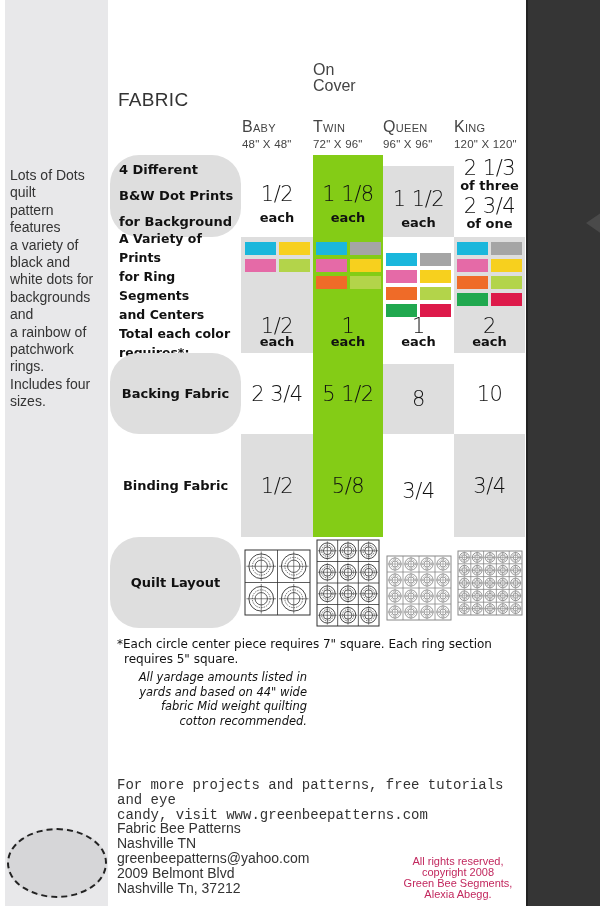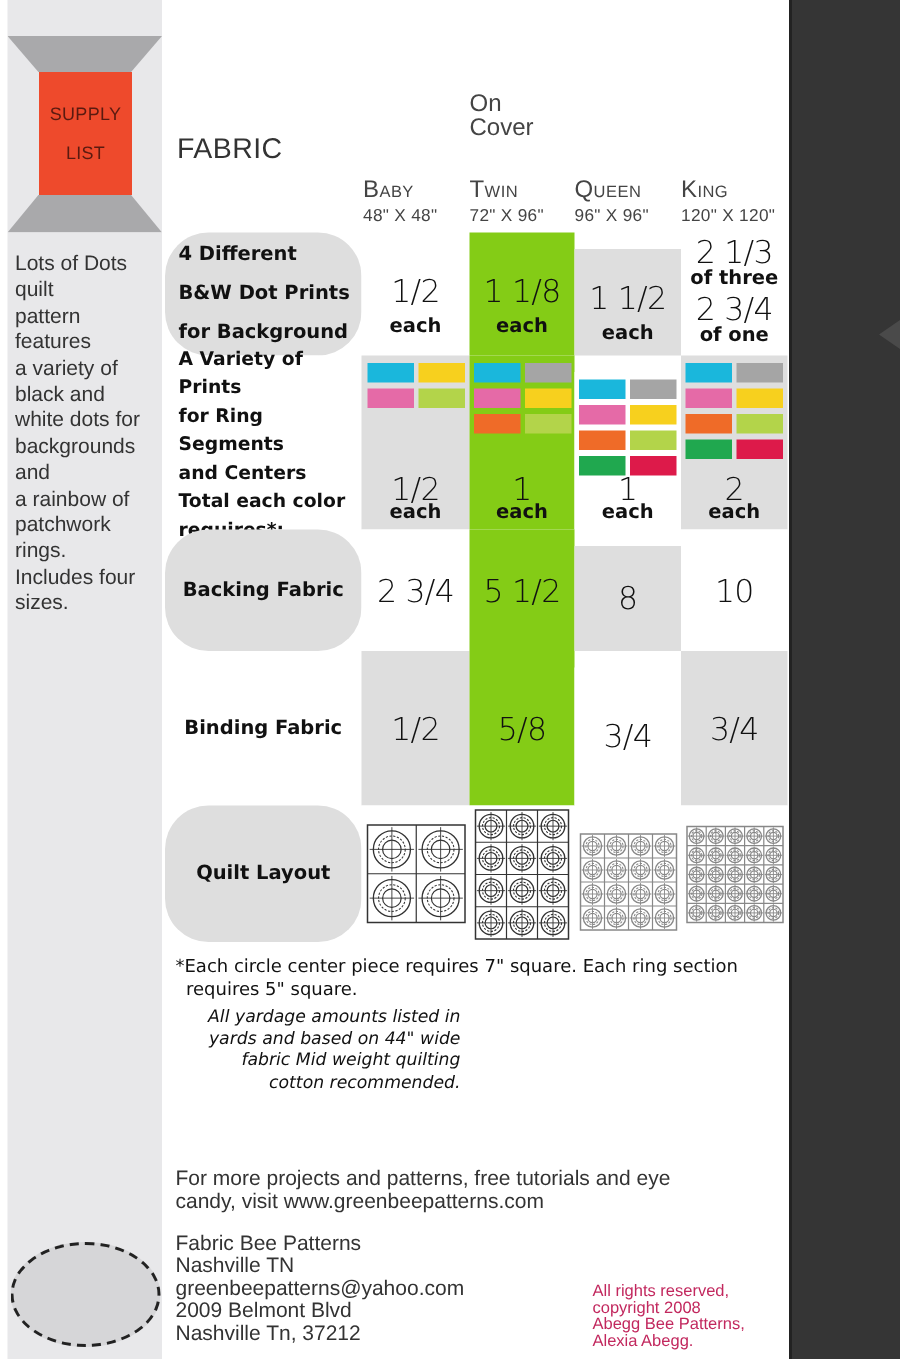--- a/index.html
+++ b/index.html
@@ -59,44 +59,36 @@
   .ring-amount { margin-top: auto; margin-bottom: 3px; display: flex; flex-direction: column; align-items: center; line-height: 16px; }
 
   .quilt-svg { display: block; }
 
   .footnote { position: absolute; left: 117px; top: 637px; width: 400px; font-family: "DejaVu Sans", sans-serif;
     font-size: 12px; line-height: 15px; color: #111; }
   .footnote .note2 { margin-left: 7px; }
   .italic-note { position: absolute; left: 117px; top: 670px; width: 190px; font-family: "DejaVu Sans", sans-serif;
     font-style: italic; font-size: 11.5px; line-height: 14.5px; color: #111; text-align: right; }
 
-  .more { position: absolute; left: 117px; top: 778px; width: 400px; font-family: Liberation Sans, sans-serif;
+  .more { position: absolute; left: 117px; top: 778px; width: 400px; font-family: Liberation Mono, monospace;
     font-size: 14px; line-height: 15px; color: #333; }
   .contact { position: absolute; left: 117px; top: 821px; width: 260px; font-family: "Liberation Sans", sans-serif;
     font-size: 14px; line-height: 15px; color: #333; }
-  .copyright { position: absolute; left: 395px; top: 856px; width: 126px; text-align: left; font-family: "Liberation Sans", sans-serif;
+  .copyright { position: absolute; left: 395px; top: 856px; width: 126px; text-align: center; font-family: "Liberation Sans", sans-serif;
     font-size: 11px; line-height: 11px; color: #c2285e; }
 
   .oval { position: absolute; left: 7px; top: 828px; width: 100px; height: 70px; border-radius: 50%;
     background: #d6d6d8; border: 2px dashed #222; }
 </style>
 </head>
 <body>
 
 <div class="page">
   <div class="sidebar"></div>
 
-  <div class="spool">
-    <div class="cap-top"></div>
-    <div class="label">
-      <span>SUPPLY</span>
-      <span>LIST</span>
-    </div>
-    <div class="cap-bottom"></div>
-  </div>
 
   <div class="desc">
     <div>Lots of Dots</div>
     <div>quilt</div>
     <div>pattern</div>
     <div>features</div>
     <div>a variety of</div>
     <div>black and</div>
     <div>white dots for</div>
     <div>backgrounds</div>
@@ -594,21 +586,21 @@
     <div>Fabric Bee Patterns</div>
     <div>Nashville TN</div>
     <div>greenbeepatterns@yahoo.com</div>
     <div>2009 Belmont Blvd</div>
     <div>Nashville Tn, 37212</div>
   </div>
 
   <div class="copyright">
     <div>All rights reserved,</div>
     <div>copyright 2008</div>
-    <div>Abegg Bee Patterns,</div>
+    <div>Green Bee Segments,</div>
     <div>Alexia Abegg.</div>
   </div>
 
   <div class="oval"></div>
 </div>
 
 <div class="dark-panel">
   <div class="arrow"></div>
 </div>
 

